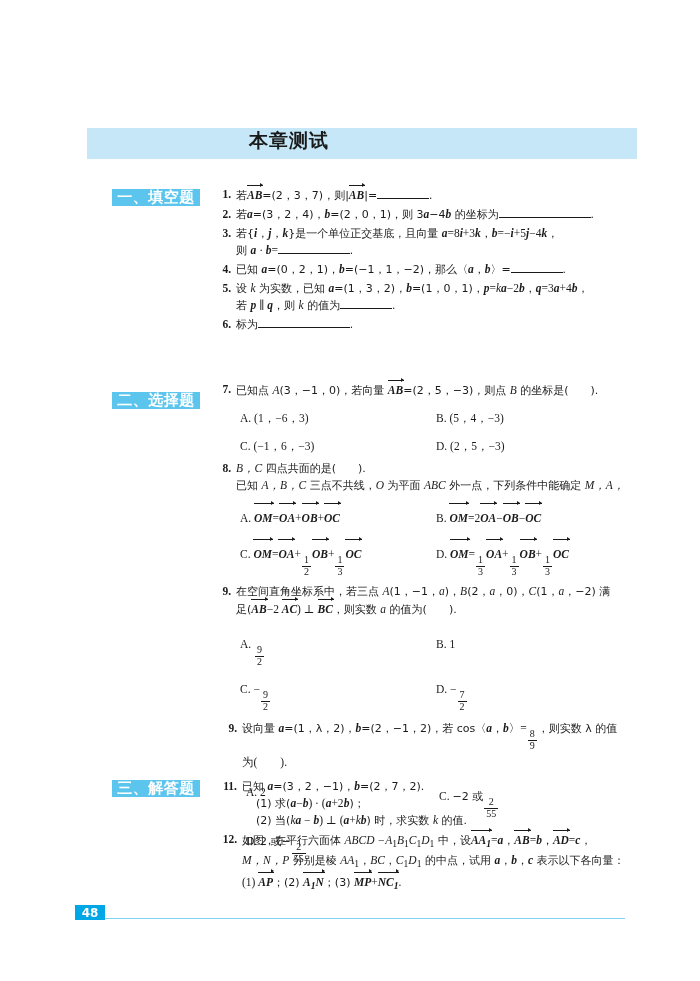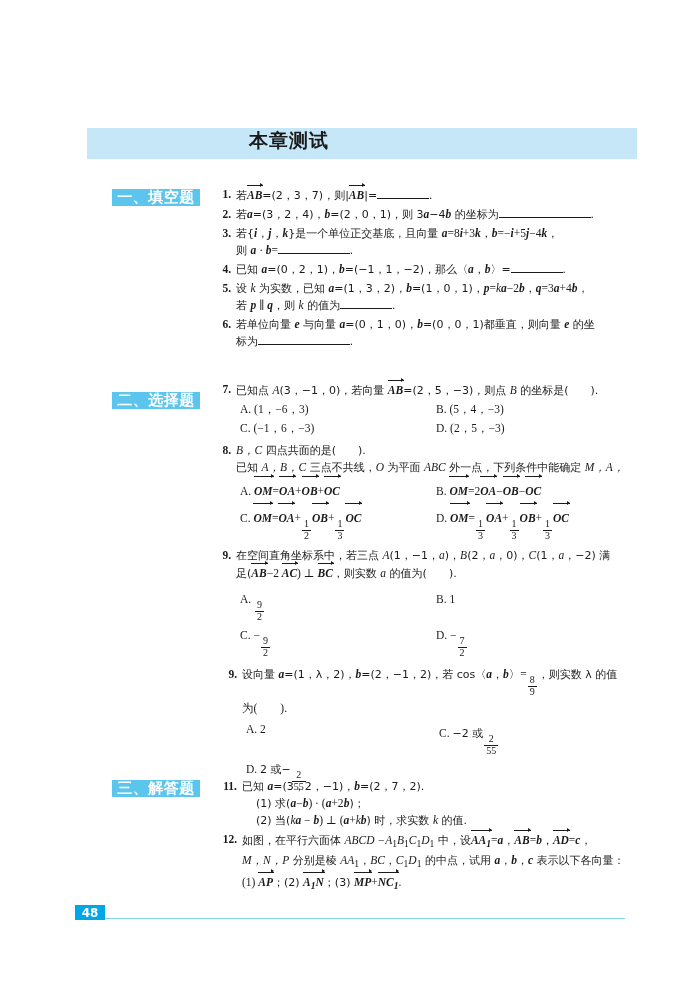--- a/index.html
+++ b/index.html
@@ -76,21 +76,21 @@
   
   .frac {
     display: inline-flex; flex-direction: column; align-items: center;
     vertical-align: -0.5em; margin: 0 1px; line-height: 1.05; font-size: 10px;
   }
   .frac .num { padding: 0 2px; }
   .frac .den { padding: 0 2px; border-top: 1px solid #1a1a1a; }
 
   
   .choices { display: flex; flex-wrap: wrap; margin-top: 1px; }
-  .choice { width: 50%; font-size: 11.5px; line-height: 19px; padding-left: 4px; }
+  .choice { width: 50%; font-size: 11.5px; line-height: 19px; padding-left: 4px; margin-top: 9px; }
   .choice.tall { line-height: 26px; }
 
   
   .sub { padding-left: 14px; font-size: 11.5px; line-height: 17px; }
 
   
   .footer { position: absolute; left: 75px; top: 905px; width: 550px; height: 16px; }
   .pagenum {
     position: absolute; left: 0; top: 0; width: 30px; height: 15px;
     background: #00a7e6; color: #fff;
@@ -153,21 +153,20 @@
       <div class="qnum">5.</div>
       <div class="qbody">
         <span class="qline"><span class="cn">设 </span><span class="it">k</span><span class="cn"> 为实数，已知 </span><span class="bit">a</span><span class="cn">=(1，3，2)，</span><span class="bit">b</span><span class="cn">=(1，0，1)，</span><span class="bit">p</span><span>=</span><span class="it">k</span><span class="bit">a</span><span>−2</span><span class="bit">b</span><span class="cn">，</span><span class="bit">q</span><span>=3</span><span class="bit">a</span><span>+4</span><span class="bit">b</span><span class="cn">，</span></span>
         <span class="qline"><span class="cn">若 </span><span class="bit">p</span><span> ∥ </span><span class="bit">q</span><span class="cn">，则 </span><span class="it">k</span><span class="cn"> 的值为</span><span class="blank s"></span><span>.</span></span>
       </div>
     </div>
 
     <div class="q">
       <div class="qnum">6.</div>
       <div class="qbody">
-        <span class="qline"><span class="cn">若单位向量 </span><span class="bit">e</span><span class="cn"> 与向量 </span><span class="bit">a</span><span class="cn">=(0，1，0)，</span><span class="bit">b</span><span class="cn">=(0，0，1)都垂直，则向量 </span><span class="bit">e</span><span class="cn"> 的坐</span></span>
         <span class="qline"><span class="cn">标为</span><span class="blank l"></span><span>.</span></span>
       </div>
     </div>
   </div>
 
   <div class="qcol" style="top:381px">
 
     <div class="q">
       <div class="qnum">7.</div>
       <div class="qbody">

